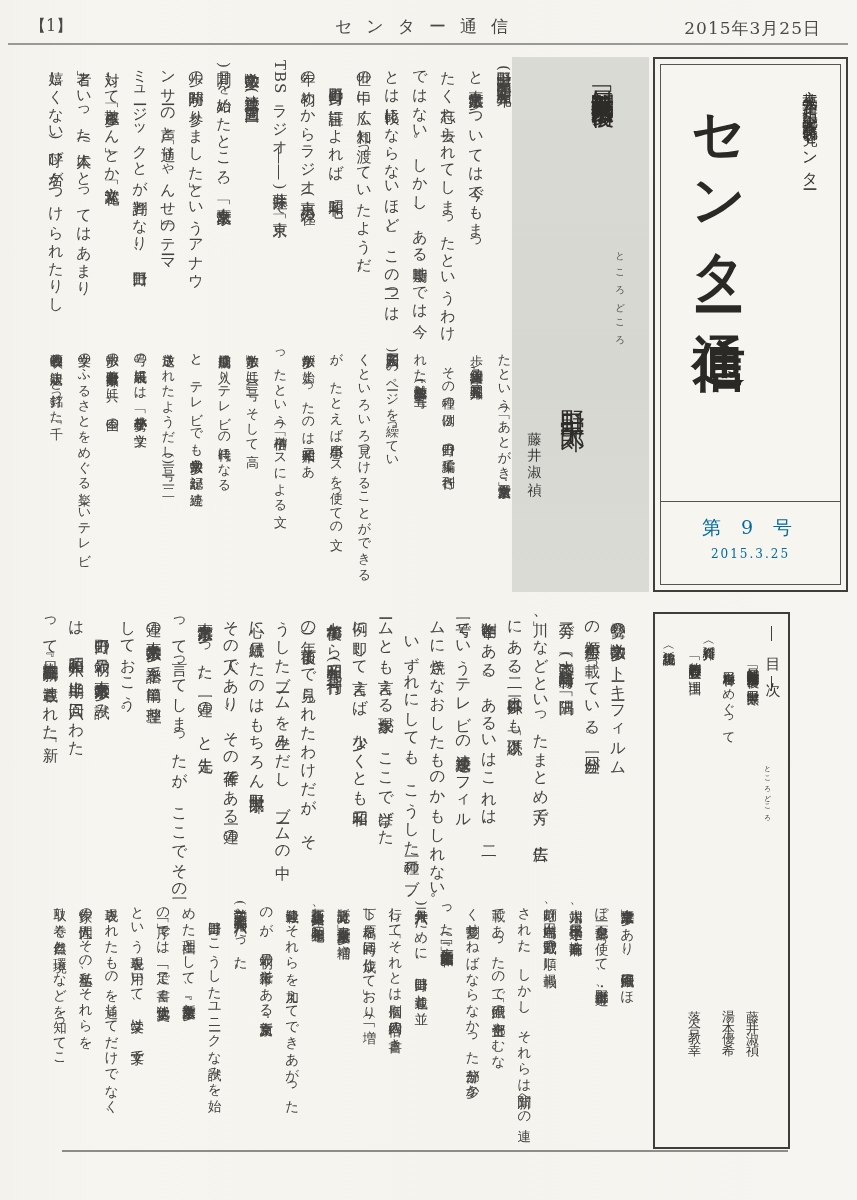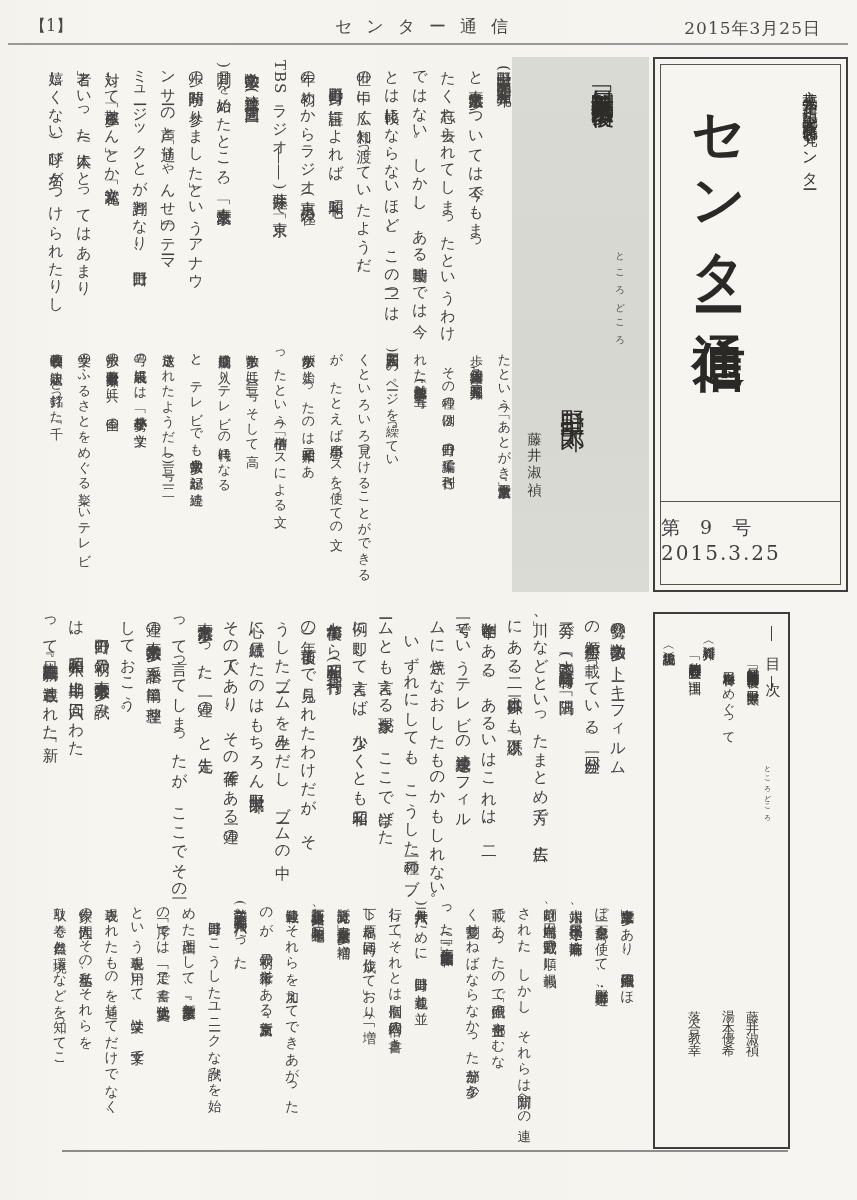--- a/index.html
+++ b/index.html
@@ -25,23 +25,23 @@
   .vband{position:absolute;writing-mode:vertical-rl;text-orientation:mixed;
     white-space:pre;color:#434240;}
   
   .masthead{position:absolute;left:653px;top:57px;width:191px;height:531px;
     border:2.5px solid #3f3e3c;background:#f6f5f0;}
   .mast-inner{position:absolute;inset:5px;border:1.2px solid #55544f;}
   .mast-org{position:absolute;right:20px;top:13px;font-size:15.5px;letter-spacing:2.5px;color:#353431;}
   .mast-title{position:absolute;right:84px;top:12px;font-size:53px;font-weight:600;
     letter-spacing:8px;color:#28272а;color:#2a2926;}
   .issue-sec{position:absolute;left:0;right:0;bottom:0;height:82px;border-top:1.2px solid #55544f;
-    color:#404040;}
+    text-align:center;color:#0369a1;}
   .issue-no{margin-top:13px;font-size:19px;letter-spacing:7px;}
-  .issue-date{margin-top:0;font-size:20px;letter-spacing:2px;}
+  .issue-date{margin-top:6px;font-size:12px;letter-spacing:2px;}
   
   .title-band{position:absolute;left:512px;top:57px;width:137px;height:535px;
     background:linear-gradient(180deg,#dadad5 0%,#d7d7d2 60%,#dbdbd6 100%);}
   .art-title{position:absolute;left:76px;top:15px;font-size:23px;letter-spacing:1px;color:#2e2d2a;}
   .art-furi{position:absolute;left:101px;top:188px;font-size:9.5px;letter-spacing:6px;color:#55544f;}
   .art-title2{position:absolute;left:44px;top:333px;font-size:25px;letter-spacing:4px;color:#2e2d2a;}
   .art-author{position:absolute;left:14px;top:363px;font-size:14px;letter-spacing:17px;color:#3a3936;}
   
   .band-a{left:42px;top:60px;width:476px;height:276px;font-size:15px;letter-spacing:1px;line-height:28px;}
   .band-b{left:42px;top:344px;width:476px;height:258px;font-size:13px;letter-spacing:0.5px;line-height:28px;}

